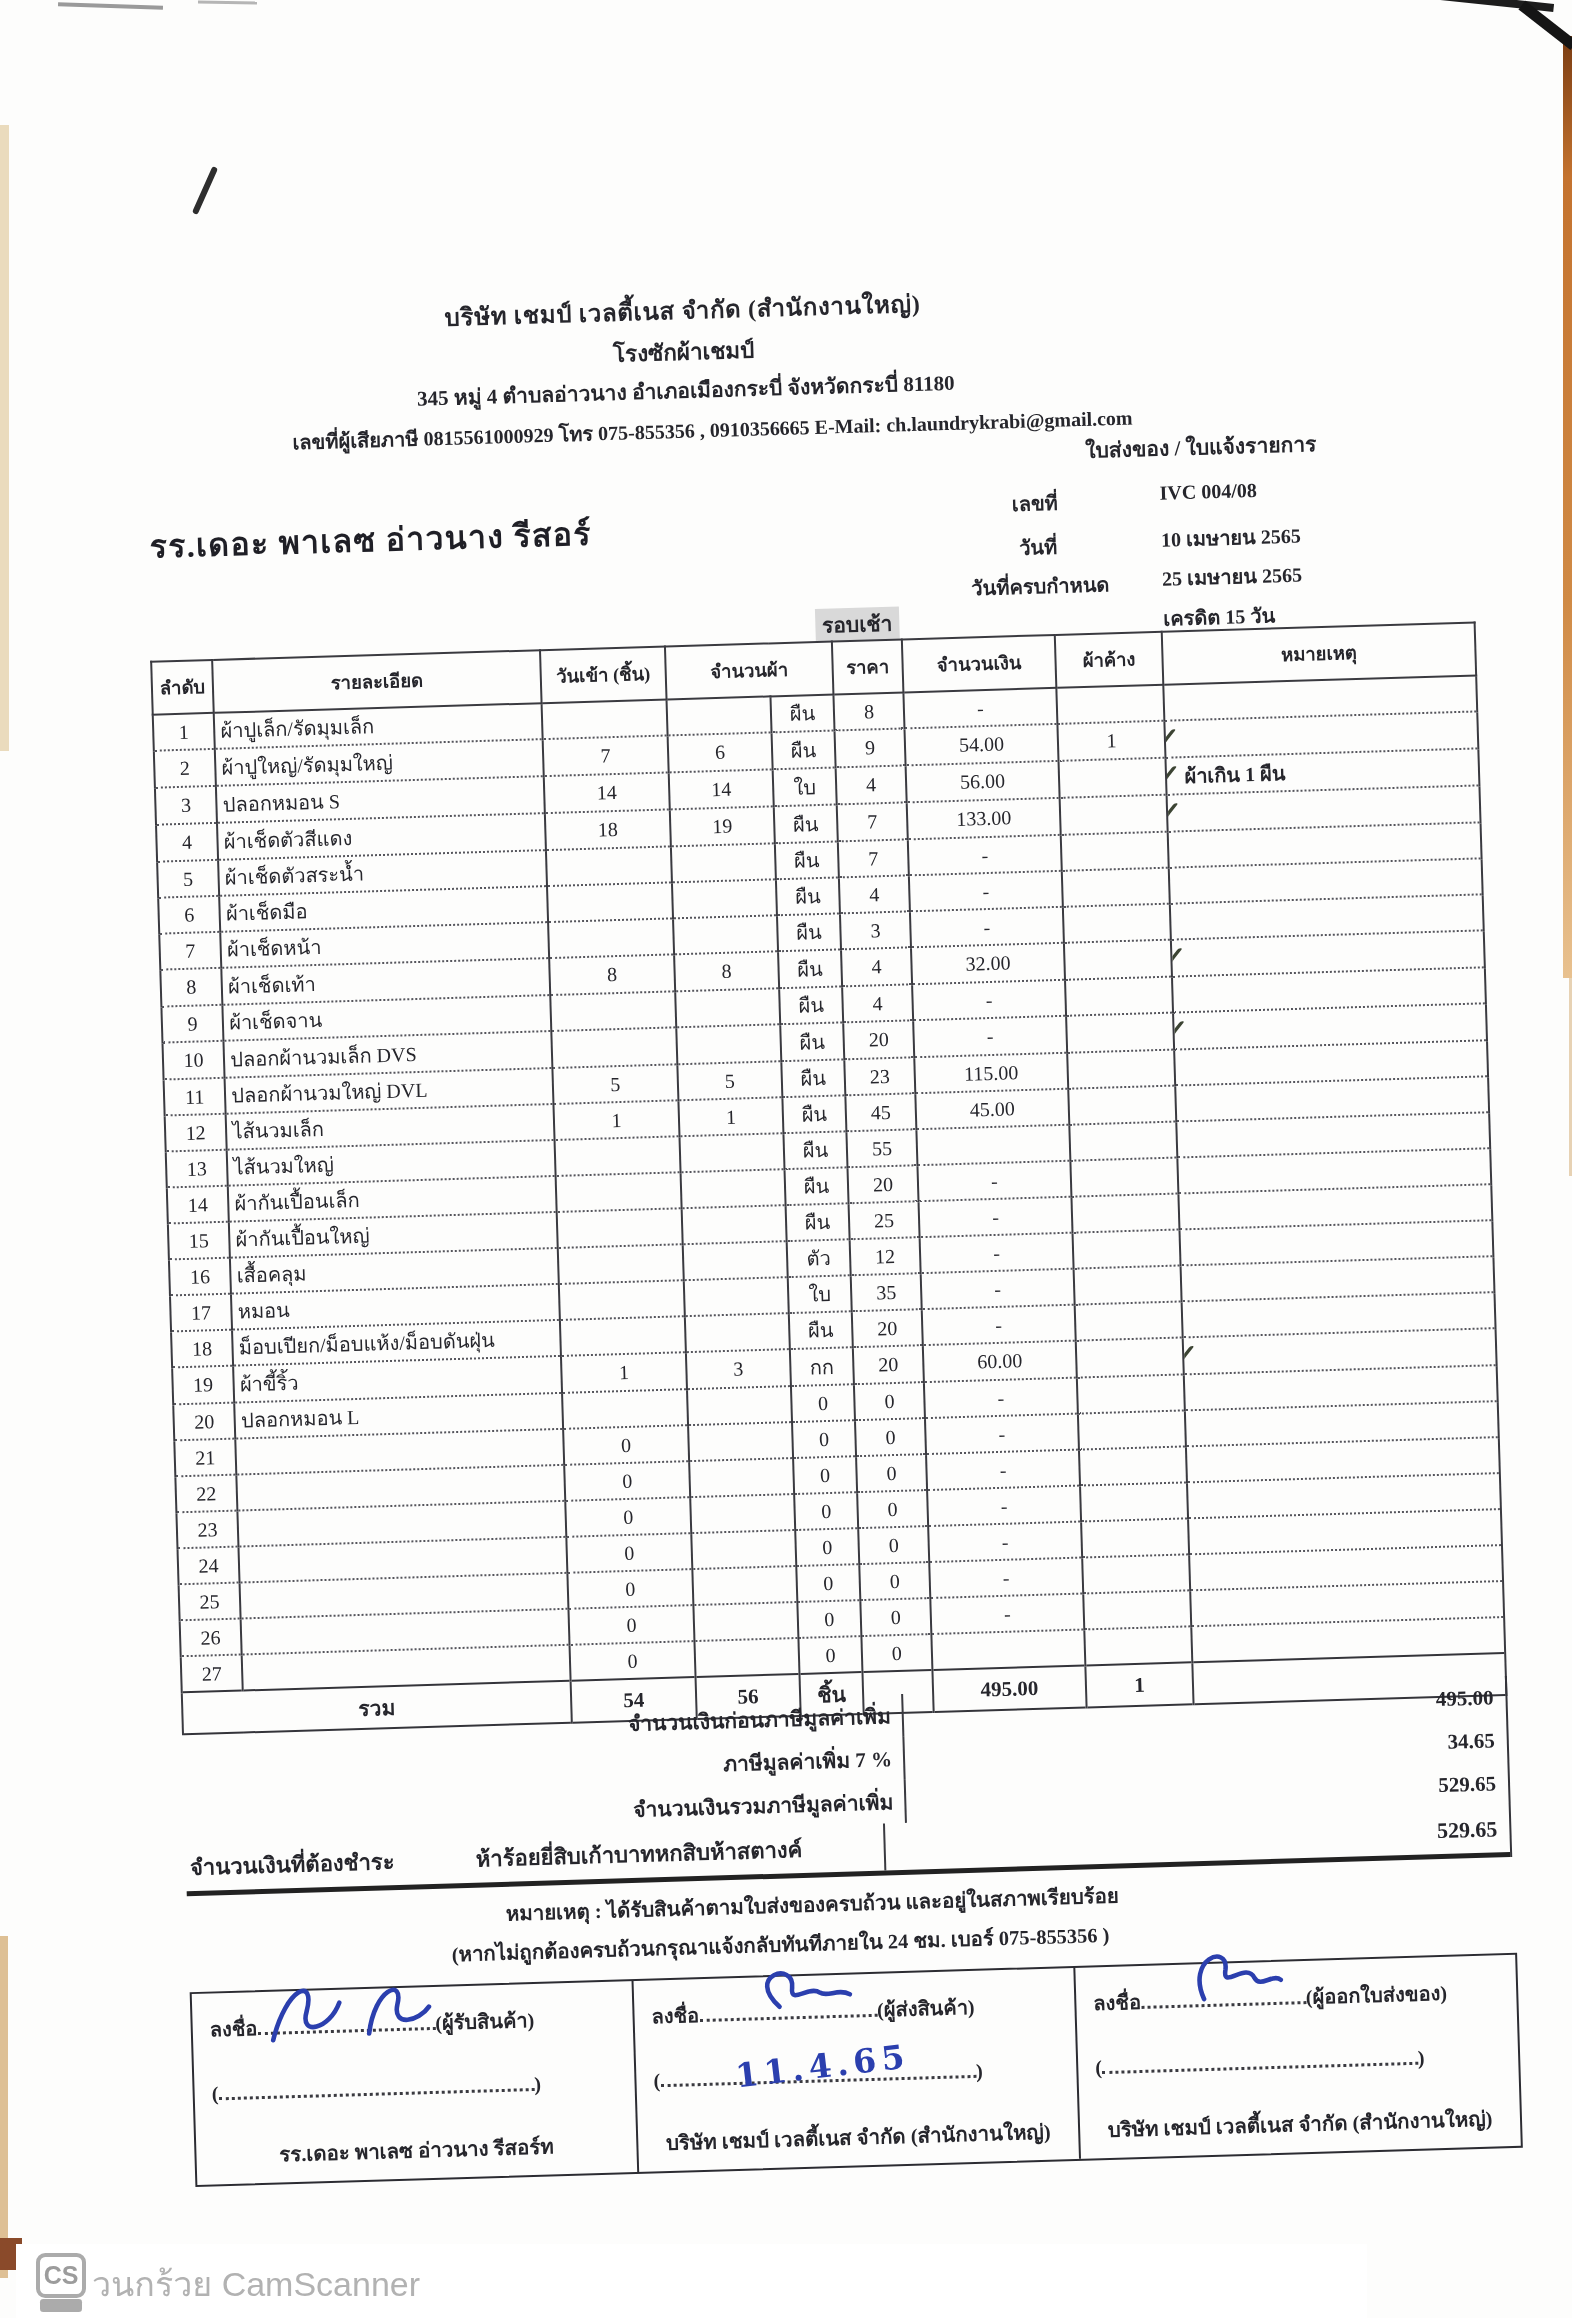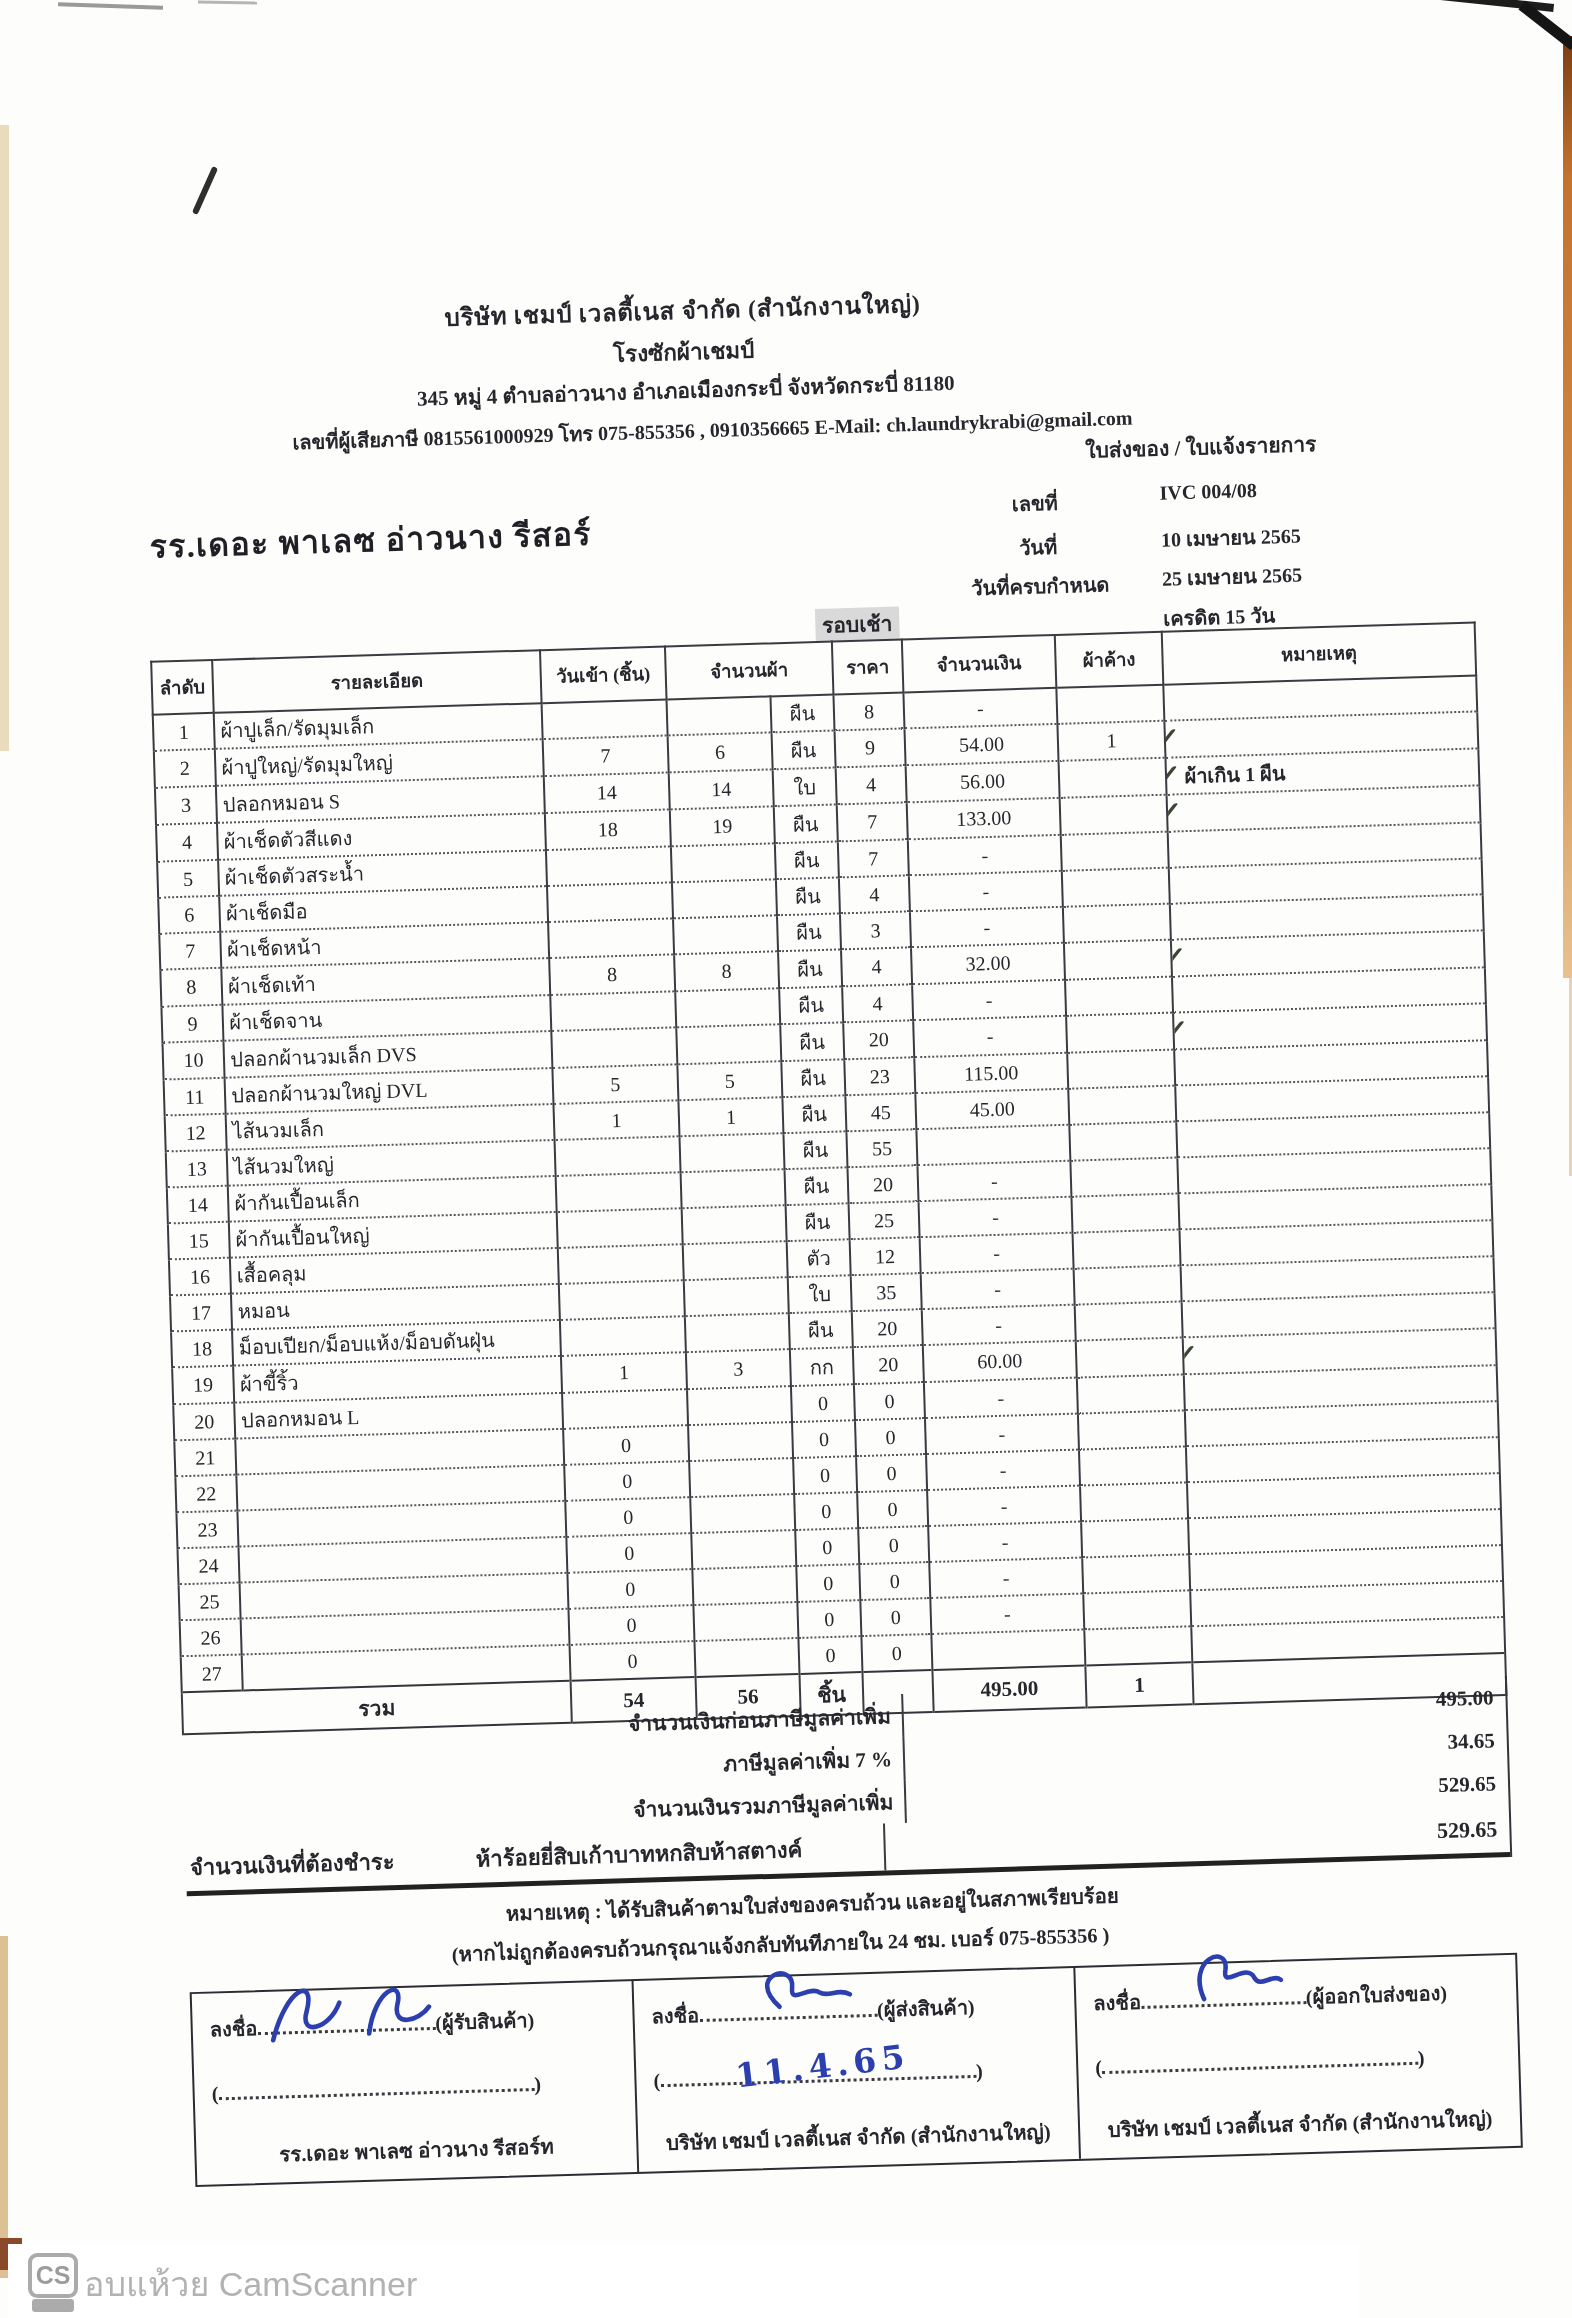--- a/index.html
+++ b/index.html
@@ -63,21 +63,21 @@
   .edge-right2{right:0;top:978px;width:4px;height:198px;background:#d8b583;opacity:.6;}
   .edge-left{left:0;top:125px;width:8.6px;height:626px;background:#e3cfa8;opacity:.75;}
   .edge-left-bottom{left:0;top:1936px;width:8px;height:342px;background:#d8b583;opacity:.85;}
   .streak1{left:58px;top:4px;width:105px;height:4px;background:#9a9a9a;transform:rotate(2deg);}
   .streak2{left:198px;top:1.3px;width:59px;height:3.3px;background:#b5b5b5;transform:rotate(1deg);}
   .corner1{left:1422px;top:-2.6px;width:132px;height:8px;background:#1d1d1d;transform:rotate(6deg);}
   .corner2{left:1515px;top:20px;width:66px;height:10.5px;background:#151515;transform:rotate(38deg);}
   .pen-slash{left:202px;top:165px;width:6px;height:51px;background:#2e2e2e;border-radius:3.3px;transform:rotate(24deg);}
   .foot-art{left:0;top:2238px;width:22.4px;height:32px;background:#8a4a2a;}
   
-  .footer{position:absolute;left:8px;top:2244px;width:1351px;height:74px;background:#ffffff;}
+  .footer{position:absolute;left:16px;top:2244px;width:1351px;height:74px;background:#ffffff;}
   .cs-badge{position:absolute;left:20px;top:9.2px;width:42px;height:37px;border:4.6px solid #ababab;
     border-radius:9.2px;color:#9c9c9c;font-family:"Liberation Sans",sans-serif;
     font-weight:bold;font-size:25px;display:flex;align-items:center;justify-content:center;}
   .cs-base{position:absolute;left:24px;top:55px;width:42px;height:13px;background:#ababab;border-radius:3.3px;}
   .cs-text{position:absolute;left:76px;top:13px;font-size:34px;color:#b2b2b2;
     font-family:"Liberation Sans",sans-serif;}
 </style>
 </head>
 <body>
 
@@ -504,15 +504,15 @@
 <div class="art streak1"></div>
 <div class="art streak2"></div>
 <div class="art corner1"></div>
 <div class="art corner2"></div>
 <div class="art pen-slash"></div>
 <div class="art foot-art"></div>
 
 <div class="footer">
   <div class="cs-badge">CS</div>
   <div class="cs-base"></div>
-  <div class="cs-text">อบแห้วย CamScanner</div>
+  <div class="cs-text">วนกร้วย CamScanner</div>
 </div>
 
 
 </body></html>

